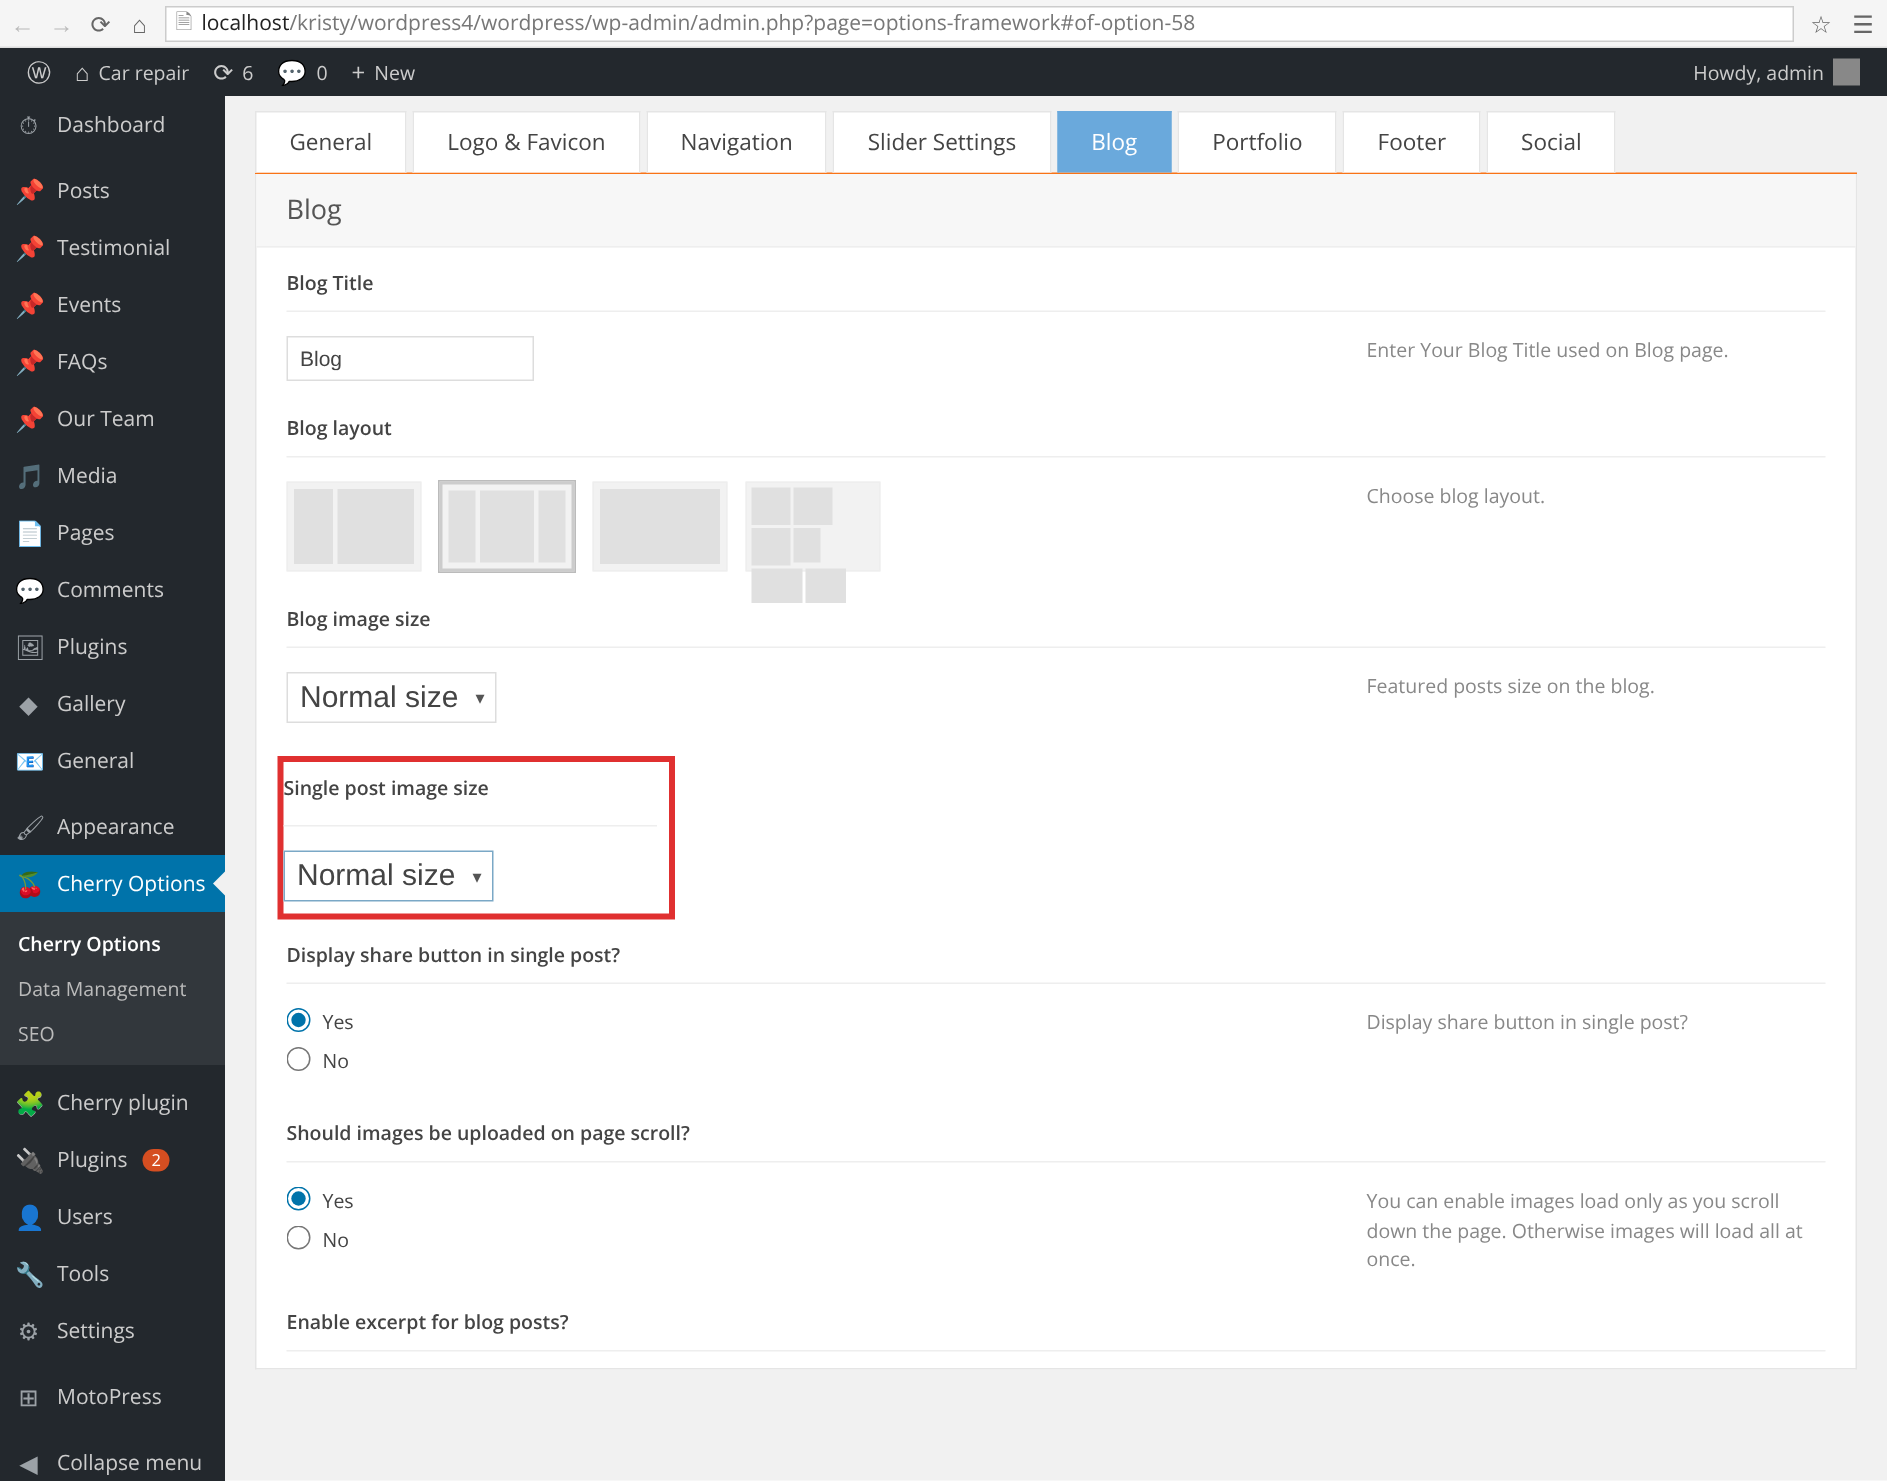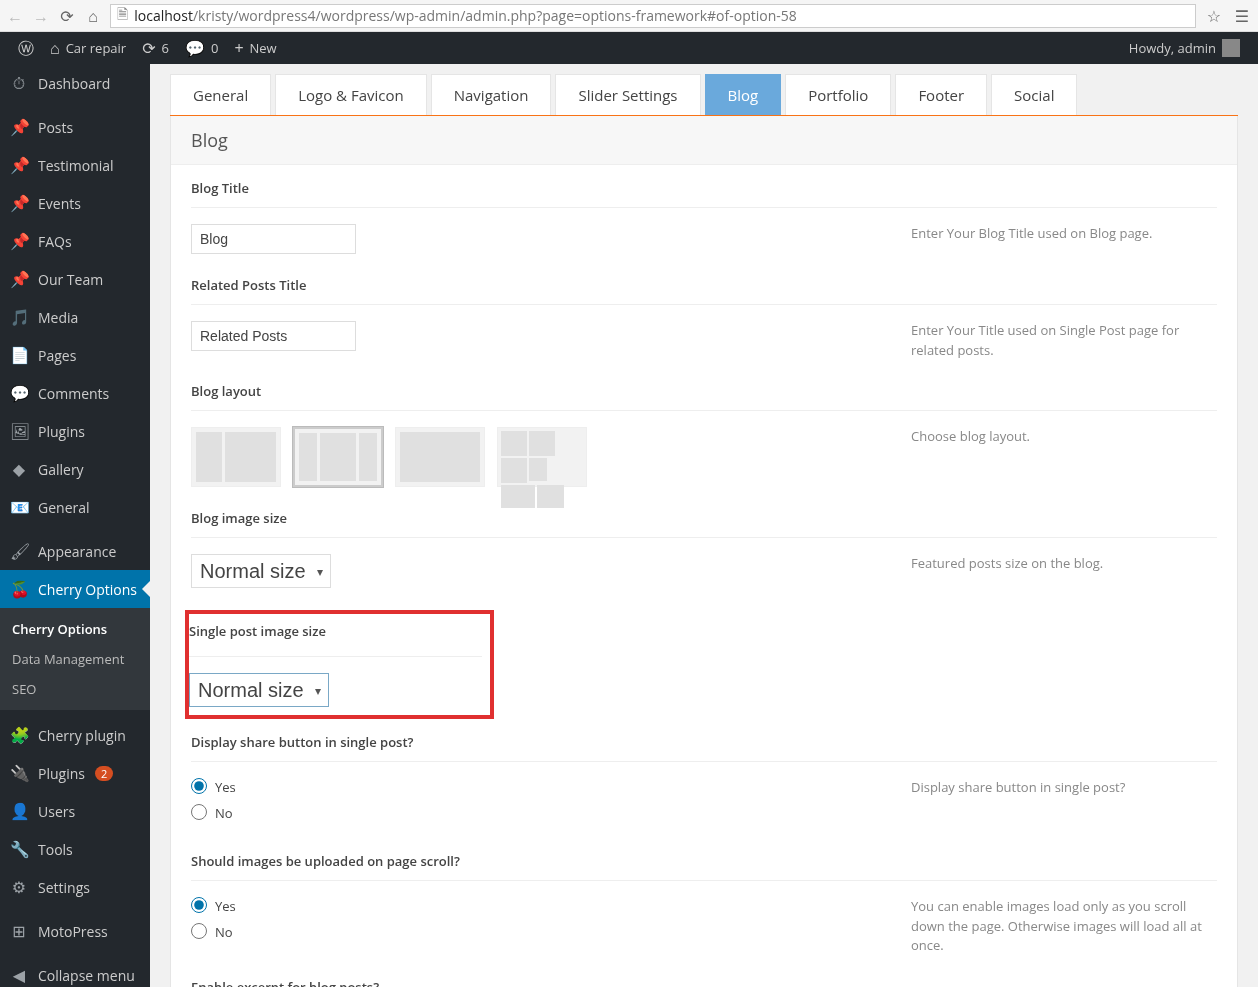--- a/index.html
+++ b/index.html
@@ -238,29 +238,20 @@
       <div class="section">
         <div class="section-label">Blog Title</div>
         <div class="section-body">
           <div class="section-control">
             <input class="text" type="text" value="Blog" style="">
           </div>
           <div class="section-desc">Enter Your Blog Title used on Blog page.</div>
         </div>
       </div>
 
-      <div class="section">
-        <div class="section-label">Related Posts Title</div>
-        <div class="section-body">
-          <div class="section-control">
-            <input class="text" type="text" value="Related Posts" style="">
-          </div>
-          <div class="section-desc">Enter Your Title used on Single Post page for related posts.</div>
-        </div>
-      </div>
 
       <div class="section">
         <div class="section-label">Blog layout</div>
         <div class="section-body">
           <div class="section-control">
             <div class="layout-thumbs">
               <div class="thumb">
                   <div class="col c1"></div>
                   <div class="col c2"></div>
                 </div>
@@ -294,21 +285,21 @@
               <select class="sel">
                 <option>Normal size</option>
               </select>
             </span>
           </div>
           <div class="section-desc">Featured posts size on the blog.</div>
         </div>
       </div>
 
       <div class="section">
-        <div class="highlight-box" style="width:309px">
+        <div class="highlight-box" style="width:265px">
           <div class="section-label" style="border-bottom:none;padding-top:4px">Single post image size</div>
           <div style="height:1px;background:#eee;margin:6px 0 16px 0"></div>
           <span class="sel-wrap">
             <select class="sel" style="border-color:#7aa8c6">
               <option>Normal size</option>
             </select>
           </span>
         </div>
       </div>
 

